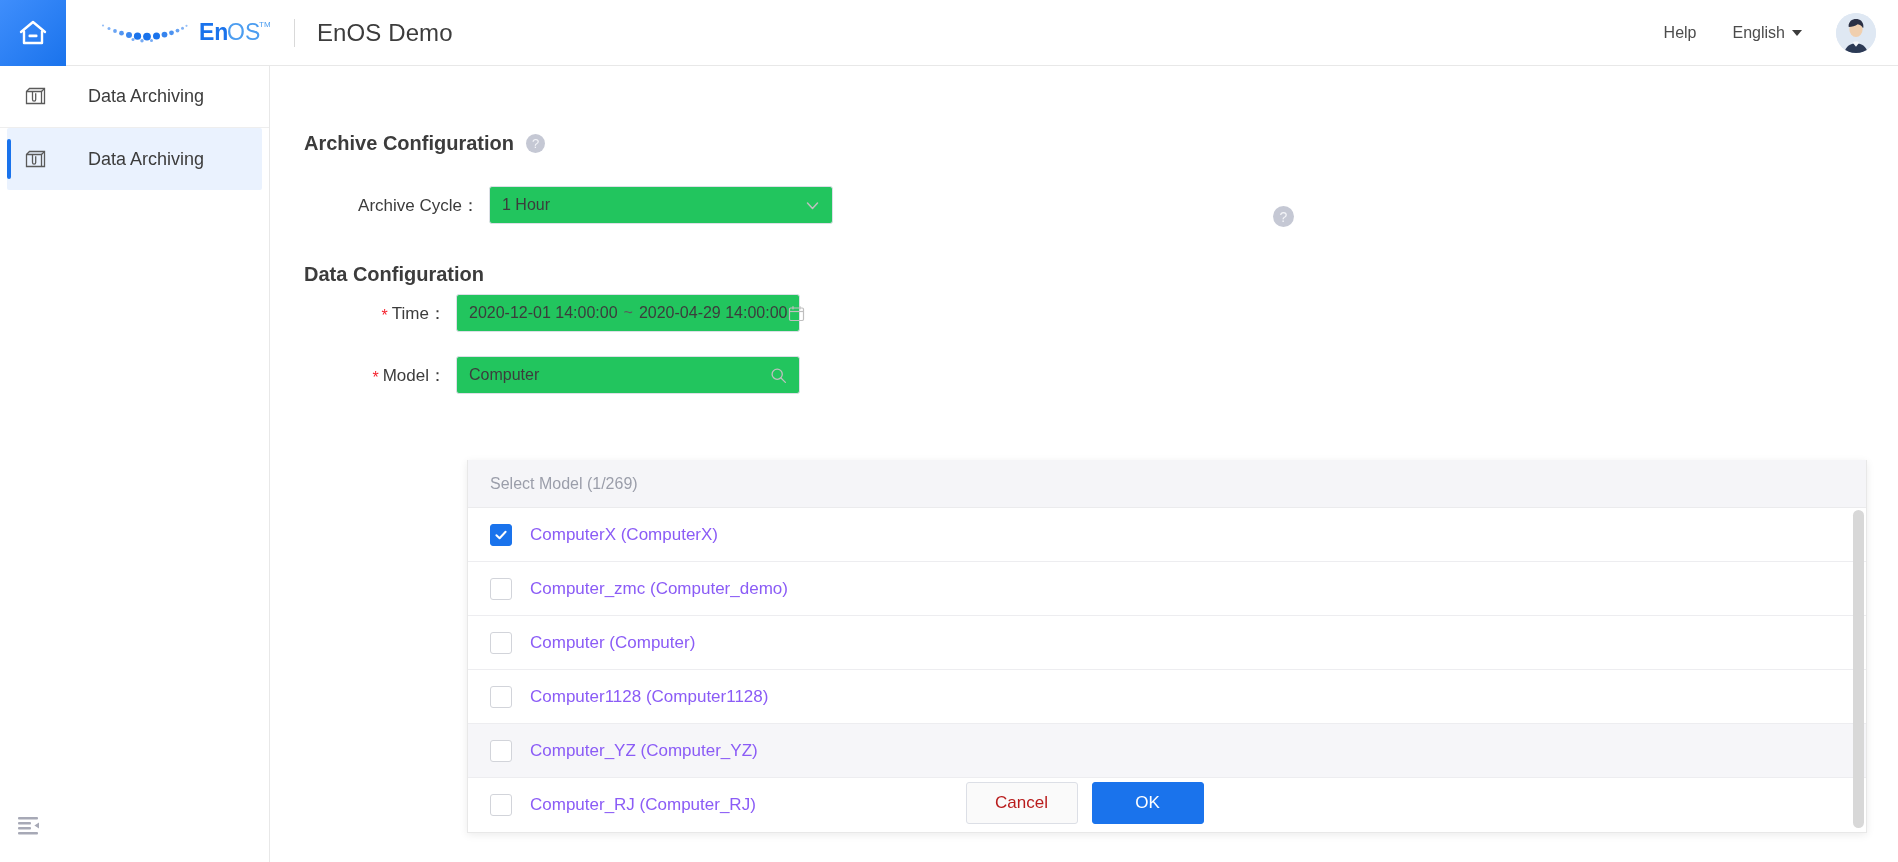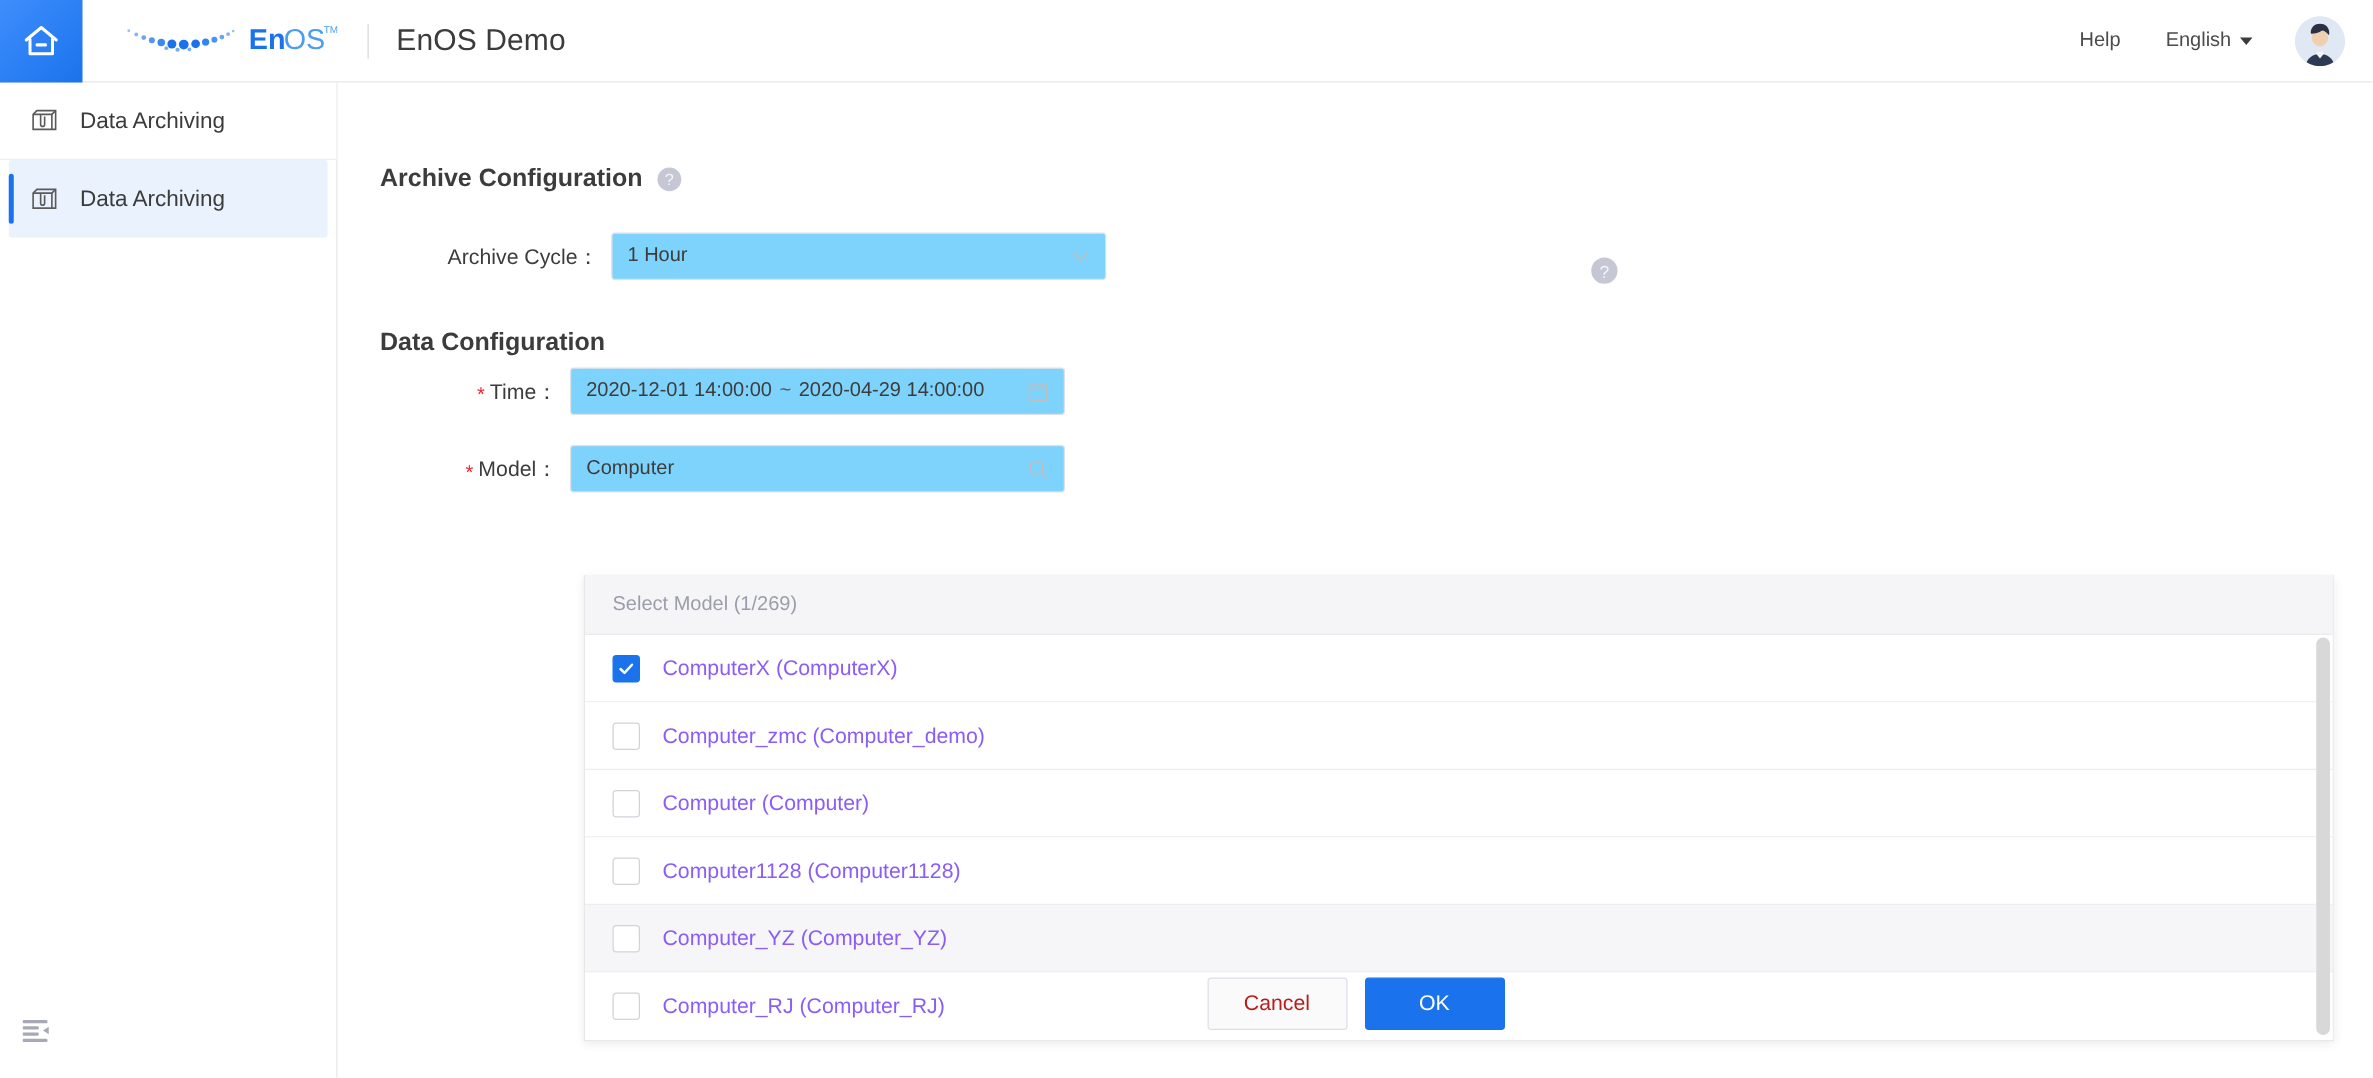--- a/index.html
+++ b/index.html
@@ -90,20 +90,21 @@
     border-right: 1px solid #e8e8e8;
     z-index: 20;
   }
   .side-item {
     height: 62px;
     display: flex; align-items: center;
     padding-left: 22px;
     cursor: pointer;
     position: relative;
     background: #ffffff;
+    gap: 24px;
   }
   .side-item.group {
     border-bottom: 1px solid #eeeeee;
   }
   .side-item.active {
     background: #eaf2fe;
     margin: 0 7px;
     padding-left: 15px;
     border-radius: 2px;
   }
@@ -182,24 +183,24 @@
   .req-star {
     color: #f5222d;
     font-family: "Liberation Sans", sans-serif;
     margin-right: 4px;
     font-size: 16px;
     position: relative; top: 2px;
   }
 
   .control {
     position: relative;
-    width: 396px; height: 38px;
+    width: 344px; height: 38px;
     border: 1px solid #dcdfe6;
     border-radius: 3px;
-    background: #7dd3fc;
+    background: #22c55e;
     display: flex; align-items: center;
     padding: 0 12px;
     cursor: pointer;
   }
   .control .value {
     font-size: 16px;
     color: #3c3c3c;
     white-space: nowrap;
   }
   .control .value.tilde { color: #5a5a5a; margin: 0 6px; }

